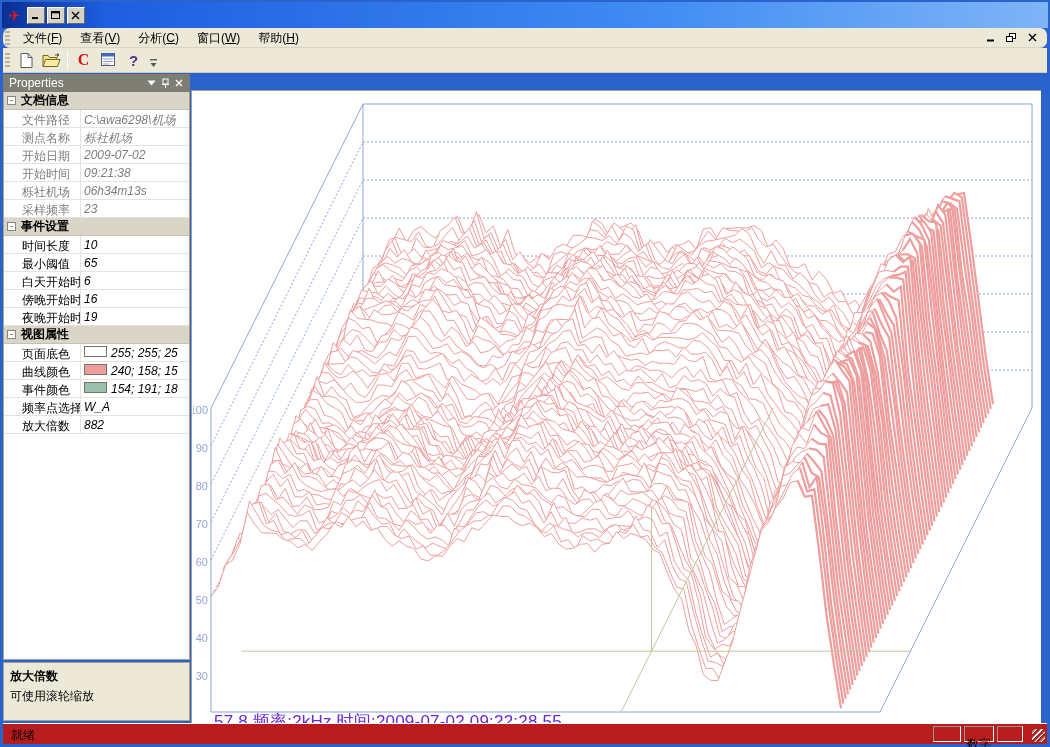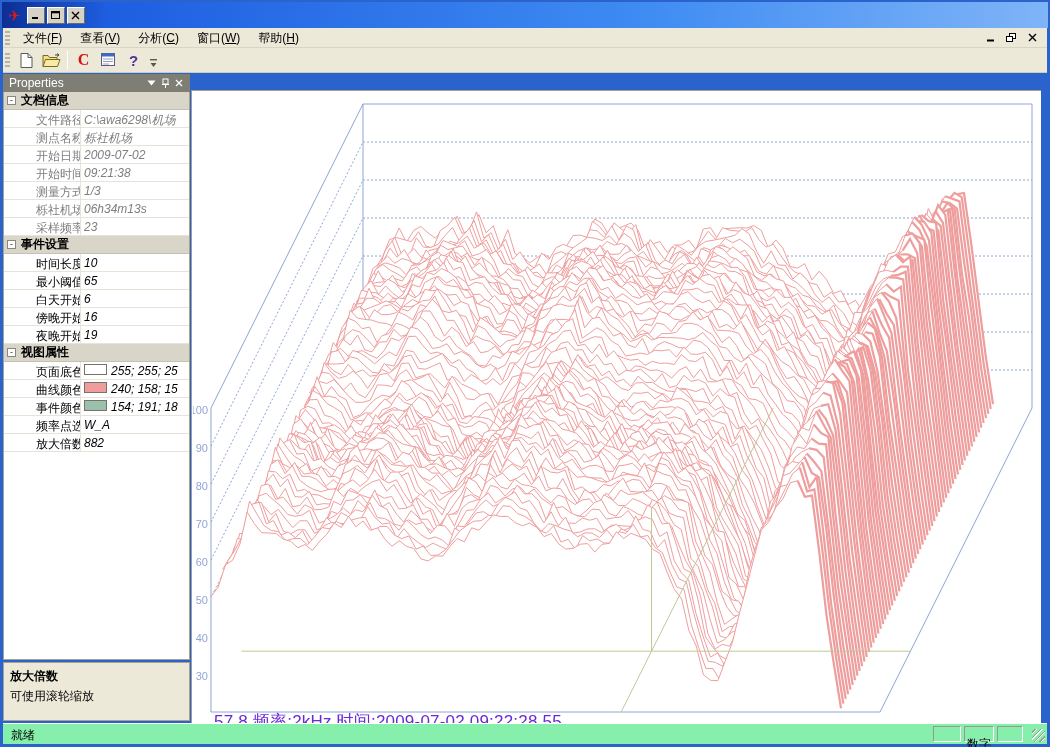--- a/index.html
+++ b/index.html
@@ -11,21 +11,21 @@
   .titlebar{left:2px;top:2px;width:1046px;height:26px;
     background:linear-gradient(90deg,#0b2f94 0%,#1e5ee0 10%,#3f8cf3 62%,#7fb4f7 100%);
     display:flex;align-items:center;padding:0 4px;color:#fff;}
   .title-icon{font-size:15px;color:#e01818;margin:0 4px 0 2px;line-height:1;}
   .title-text{font-size:13px;font-weight:bold;white-space:nowrap;overflow:hidden;flex:1;}
   .winbtn{width:18px;height:17px;background:#d6d2c6;border:1px solid #fff;
     border-right-color:#6d6a5e;border-bottom-color:#6d6a5e;margin-left:2px;
     display:flex;align-items:center;justify-content:center;}
   
   .menubar{left:3px;top:28px;width:1044px;height:20px;background:#ece9d8;
-    display:flex;align-items:center;border-bottom:1px solid #d9d5c4;}
+    display:flex;align-items:center;border-bottom:1px solid #d9d5c4;border-radius:7px;}
   .grip{width:5px;height:14px;margin:0 4px 0 2px;
     background:repeating-linear-gradient(180deg,#b8b4a2 0 2px,transparent 2px 4px);}
   .menu-item{font-size:12px;color:#000;padding:0 9px;height:20px;line-height:20px;cursor:default;}
   .mdi-btns{margin-left:auto;display:flex;align-items:center;gap:7px;padding-right:8px;}
   .mdi-btn{width:14px;height:13px;display:flex;align-items:center;justify-content:center;}
   
   .toolbar{left:3px;top:48px;width:1044px;height:25px;background:#ece9d8;
     display:flex;align-items:center;border-bottom:1px solid #cfcbba;}
   .tbtn{width:23px;height:22px;display:flex;align-items:center;justify-content:center;margin:0 1px;}
   .tsep{width:1px;height:18px;background:#b8b4a2;margin:0 3px;border-right:1px solid #fff;}
@@ -35,36 +35,36 @@
     font-size:12px;display:flex;align-items:center;padding:0 4px 0 6px;}
   .panel-header .sp{flex:1;}
   .ph-btn{width:14px;height:14px;display:flex;align-items:center;justify-content:center;}
   .prop-grid{left:3px;top:92px;width:187px;height:568px;background:#fff;
     border:1px solid #a5a294;border-top:none;overflow:hidden;}
   .sec{height:18px;background:#d9d6c9;display:flex;align-items:center;
     font-size:12px;font-weight:bold;color:#000;border-bottom:1px solid #c6c2b2;}
   .minusbox{width:9px;height:9px;border:1px solid #89877a;background:#fff;margin:0 5px 0 3px;
     font-size:9px;line-height:7px;text-align:center;color:#333;font-weight:normal;}
   .prow{display:flex;height:18px;border-bottom:1px solid #e6e3d8;background:#fff;font-size:12px;}
-  .prow .lbl{width:77px;padding:2px 2px 0 32px;border-right:1px solid #e6e3d8;
+  .prow .lbl{width:77px;padding:2px 2px 0 18px;border-right:1px solid #e6e3d8;
     overflow:hidden;white-space:nowrap;}
   .prow .val{flex:1;padding:2px 3px 0;overflow:hidden;white-space:nowrap;
     display:flex;gap:4px;font-style:italic;}
   .ro{color:#7e7e7e;}
   .swatch{display:inline-block;width:23px;height:11px;border:1px solid #75736a;flex:none;}
   .help-box{left:3px;top:662px;width:187px;height:59px;background:#ece9d8;
     border:1px solid #a5a294;padding:5px 6px;font-size:12px;color:#000;}
   .help-box .ht{font-weight:bold;margin-bottom:3px;}
   
   .chart-area{left:191px;top:73px;width:850px;height:650px;background:#fff;
     border-left:1px solid #a09e90;border-top:1px solid #a09e90;margin-top:17px;}
   .readout{position:absolute;left:22px;top:619px;font-size:17px;color:#6d28d9;
     white-space:nowrap;letter-spacing:.2px;}
   
-  .statusbar{left:3px;top:723px;width:1044px;height:21px;background:#86efac;
+  .statusbar{left:3px;top:723px;width:1044px;height:21px;background:#b91c1c;
     border-top:1px solid #fff;font-size:12px;color:#000;}
   .sb-msg{position:absolute;left:8px;top:3px;}
   .sb-pane{position:absolute;top:2px;height:16px;border:1px solid #9a9889;
     border-bottom-color:#fff;border-right-color:#fff;text-align:center;padding-top:9px;}
   .sb-grip{position:absolute;right:2px;bottom:2px;width:13px;height:13px;
     background:repeating-linear-gradient(135deg,transparent 0 2px,#9a9889 2px 3px,#fff 3px 4px);}
 </style>
 </head>
 <body>
 
@@ -201,26 +201,20 @@
       <div class="prow">
         <span class="lbl ro">开始日期</span>
         <span class="val ro">
           <span>2009-07-02</span>
         </span>
       </div>
       <div class="prow">
         <span class="lbl ro">开始时间</span>
         <span class="val ro">
           <span>09:21:38</span>
-        </span>
-      </div>
-      <div class="prow">
-        <span class="lbl ro">测量方式</span>
-        <span class="val ro">
-          <span>1/3</span>
         </span>
       </div>
       <div class="prow">
         <span class="lbl ro">栎社机场</span>
         <span class="val ro">
           <span>06h34m13s</span>
         </span>
       </div>
       <div class="prow">
         <span class="lbl ro">采样频率</span>

